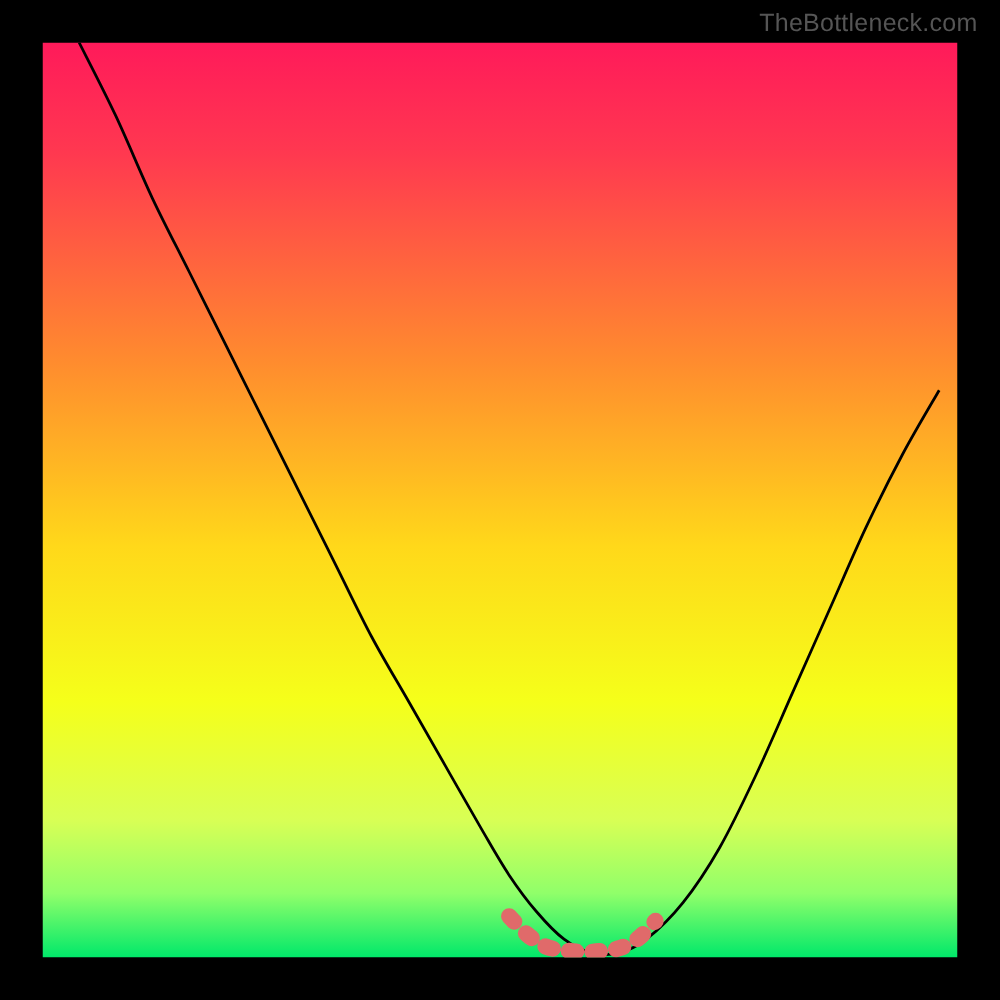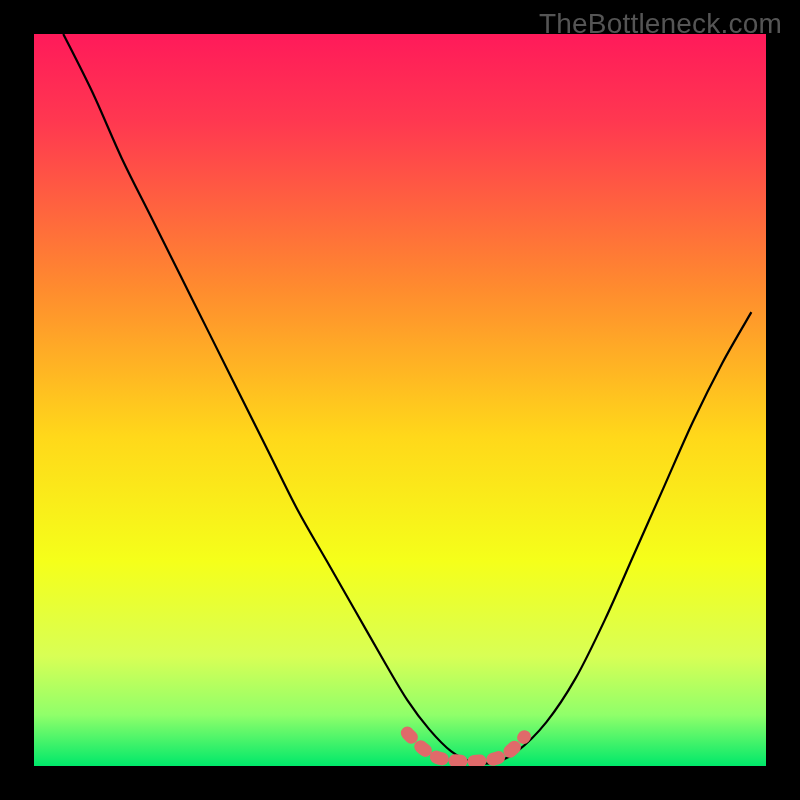--- a/index.html
+++ b/index.html
@@ -9,21 +9,21 @@
     background: #000;
     position: relative;
     font-family: Arial, sans-serif;
     overflow: hidden;
   }
   .watermark {
     position: absolute;
     top: 8px;
     right: 18px;
     color: #555;
-    font-size: 28px;
+    font-size: 20px;
     font-weight: 500;
     z-index: 10;
     letter-spacing: 0.2px;
   }
   .chart-area {
     position: absolute;
     left: 34px;
     top: 34px;
     width: 732px;
     height: 732px;

